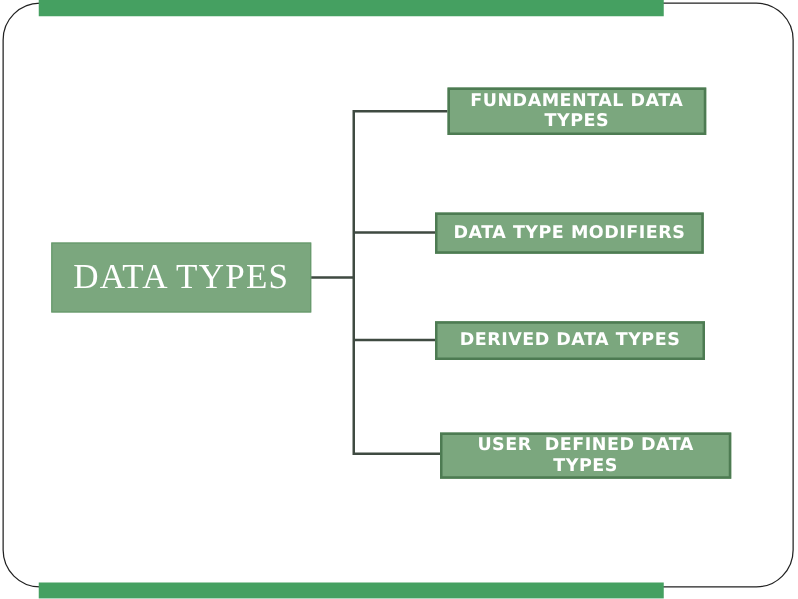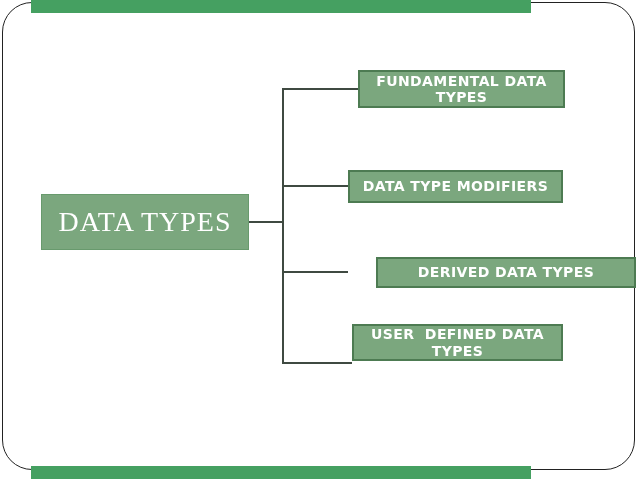--- a/index.html
+++ b/index.html
@@ -37,22 +37,22 @@
     text-align:center;
   }
   .node .lbl{
     font-family:"DejaVu Sans",sans-serif;font-weight:bold;font-size:14px;
     color:#ffffff;letter-spacing:0.4px;line-height:1.15;white-space:pre-wrap;
     padding:0 3px;
   }
   .node.oneline .lbl{white-space:nowrap;}
   .n1{left:358px;top:70px;width:207px;height:38px;}
   .n2{left:348px;top:170px;width:215px;height:33px;}
-  .n3{left:348px;top:257px;width:260px;height:31px;margin-left:28px;}
-  .n4{left:352px;top:324px;width:211px;height:37px;}
+  .n3{left:348px;top:257px;width:216px;height:31px;}
+  .n4{left:352px;top:346px;width:233px;height:37px;}
 </style>
 </head>
 <body>
 
 <div class="slide">
 
   <div class="frame"></div>
 
   <div class="bar bar-top"></div>
   <div class="bar bar-bottom"></div>

